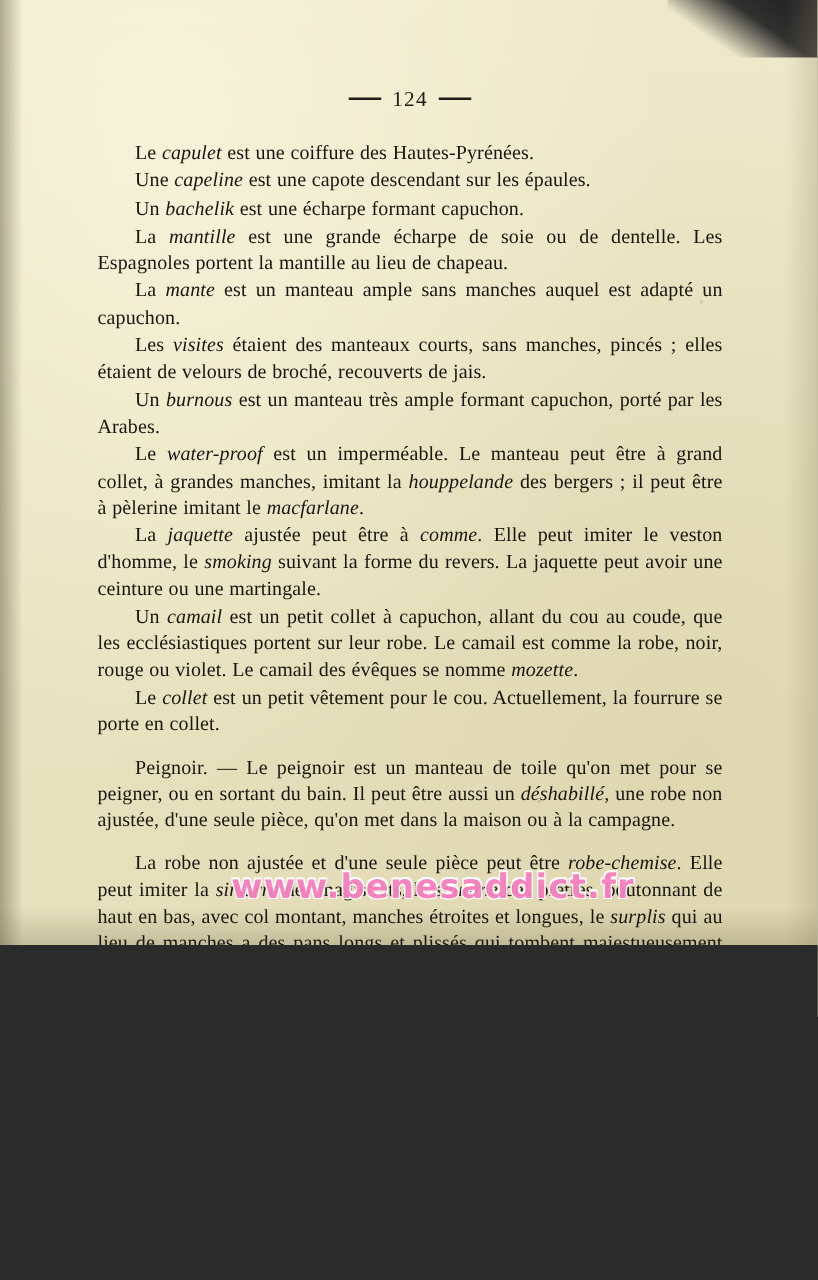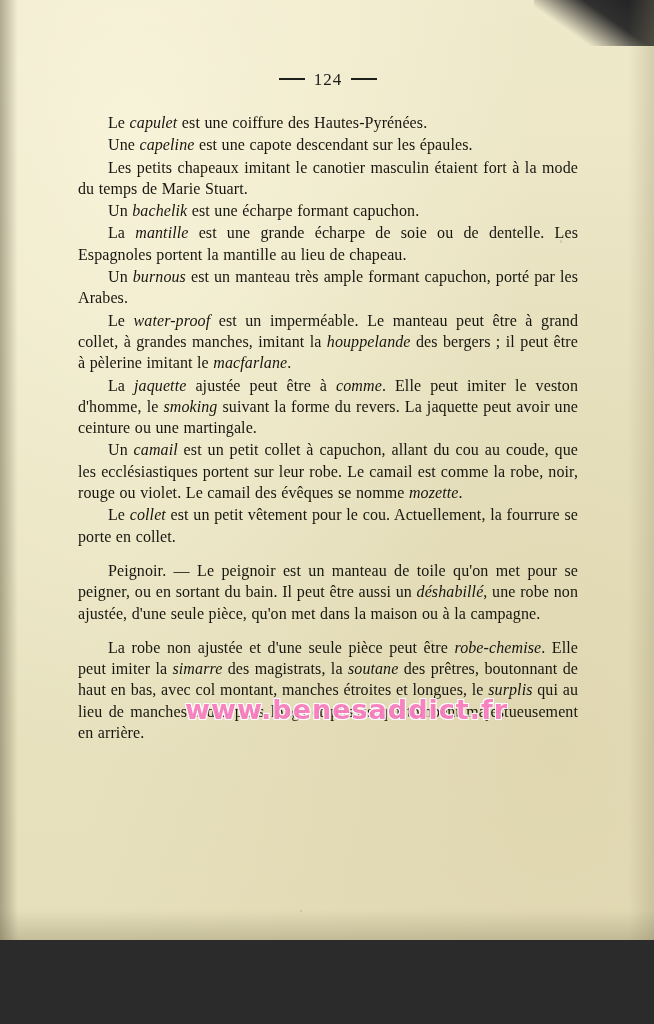--- a/index.html
+++ b/index.html
@@ -9,21 +9,21 @@
   }
   body {
     width: 654px;
     height: 1024px;
     overflow: hidden;
     font-family: "Liberation Serif", serif;
   }
   #page {
     position: relative;
     width: 654px;
-    height: 940px;
+    height: 756px;
     background: #ece7c9;
     background-image:
       radial-gradient(ellipse at 20% 15%, rgba(255,252,230,0.55), rgba(255,252,230,0) 55%),
       radial-gradient(ellipse at 85% 80%, rgba(214,203,160,0.45), rgba(214,203,160,0) 60%),
       linear-gradient(180deg, #efe9cb 0%, #eae4c3 45%, #e6dfbb 100%);
     overflow: hidden;
   }
   
   .corner-dark {
     position: absolute;
@@ -152,23 +152,24 @@
 
   <div class="content">
 
     <div class="folio">
       <span class="rule"></span><span class="num">124</span><span class="rule"></span>
     </div>
 
     <div id="body-text">
         <p class="para"><span>Le </span><span class="it">capulet</span><span> est une coiffure des Hautes-Pyrénées.</span></p>
         <p class="para"><span>Une </span><span class="it">capeline</span><span> est une capote descendant sur les épaules.</span></p>
-        <p class="para"><span>Les petits chapeaux imitant le canotier masculin étaient fort à la mode du temps de Marie Stuart.</span></p>
         <p class="para"><span>Un </span><span class="it">bachelik</span><span> est une écharpe formant capuchon.</span></p>
         <p class="para"><span>La </span><span class="it">mantille</span><span> est une grande écharpe de soie ou de dentelle. Les Espagnoles portent la mantille au lieu de chapeau.</span></p>
+        <p class="para"><span>La </span><span class="it">mante</span><span> est un manteau ample sans manches auquel est adapté un capuchon.</span></p>
+        <p class="para"><span>Les </span><span class="it">visites</span><span> étaient des manteaux courts, sans manches, pincés ; elles étaient de velours de broché, recouverts de jais.</span></p>
         <p class="para"><span>Un </span><span class="it">burnous</span><span> est un manteau très ample formant capuchon, porté par les Arabes.</span></p>
         <p class="para"><span>Le </span><span class="it">water-proof</span><span> est un imperméable. Le manteau peut être à grand collet, à grandes manches, imitant la </span><span class="it">houppelande</span><span> des bergers ; il peut être à pèlerine imitant le </span><span class="it">macfarlane</span><span>.</span></p>
         <p class="para"><span>La </span><span class="it">jaquette</span><span> ajustée peut être à </span><span class="it">comme</span><span>. Elle peut imiter le veston d'homme, le </span><span class="it">smoking</span><span> suivant la forme du revers. La jaquette peut avoir une ceinture ou une martingale.</span></p>
         <p class="para"><span>Un </span><span class="it">camail</span><span> est un petit collet à capuchon, allant du cou au coude, que les ecclésiastiques portent sur leur robe. Le camail est comme la robe, noir, rouge ou violet. Le camail des évêques se nomme </span><span class="it">mozette</span><span>.</span></p>
         <p class="para"><span>Le </span><span class="it">collet</span><span> est un petit vêtement pour le cou. Actuellement, la fourrure se porte en collet.</span></p>
         <p class="para gap"><span class="runhead">Peignoir.</span><span> — Le peignoir est un manteau de toile qu'on met pour se peigner, ou en sortant du bain. Il peut être aussi un </span><span class="it">déshabillé</span><span>, une robe non ajustée, d'une seule pièce, qu'on met dans la maison ou à la campagne.</span></p>
         <p class="para gap"><span>La robe non ajustée et d'une seule pièce peut être </span><span class="it">robe-chemise</span><span>. Elle peut imiter la </span><span class="it">simarre</span><span> des magistrats, la </span><span class="it">soutane</span><span> des prêtres, boutonnant de haut en bas, avec col montant, manches étroites et longues, le </span><span class="it">surplis</span><span> qui au lieu de manches a des pans longs et plissés qui tombent majestueusement en arrière.</span></p>
       </div>
 
   </div>

